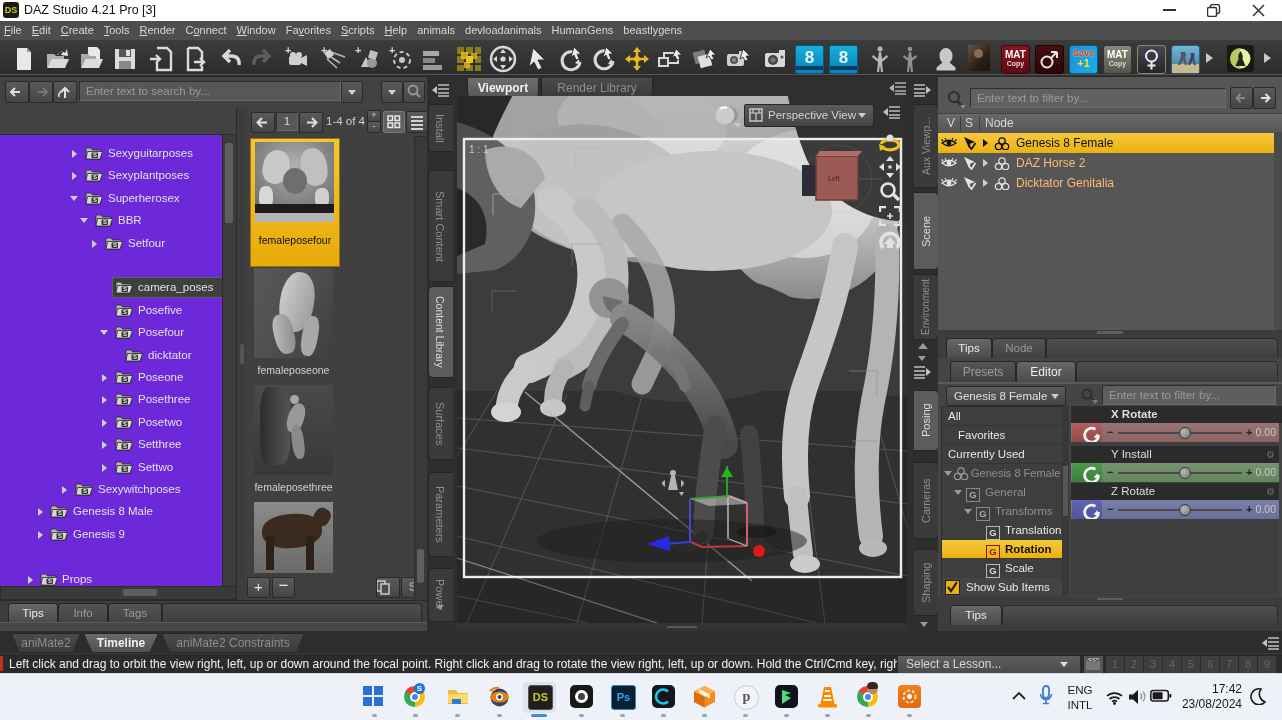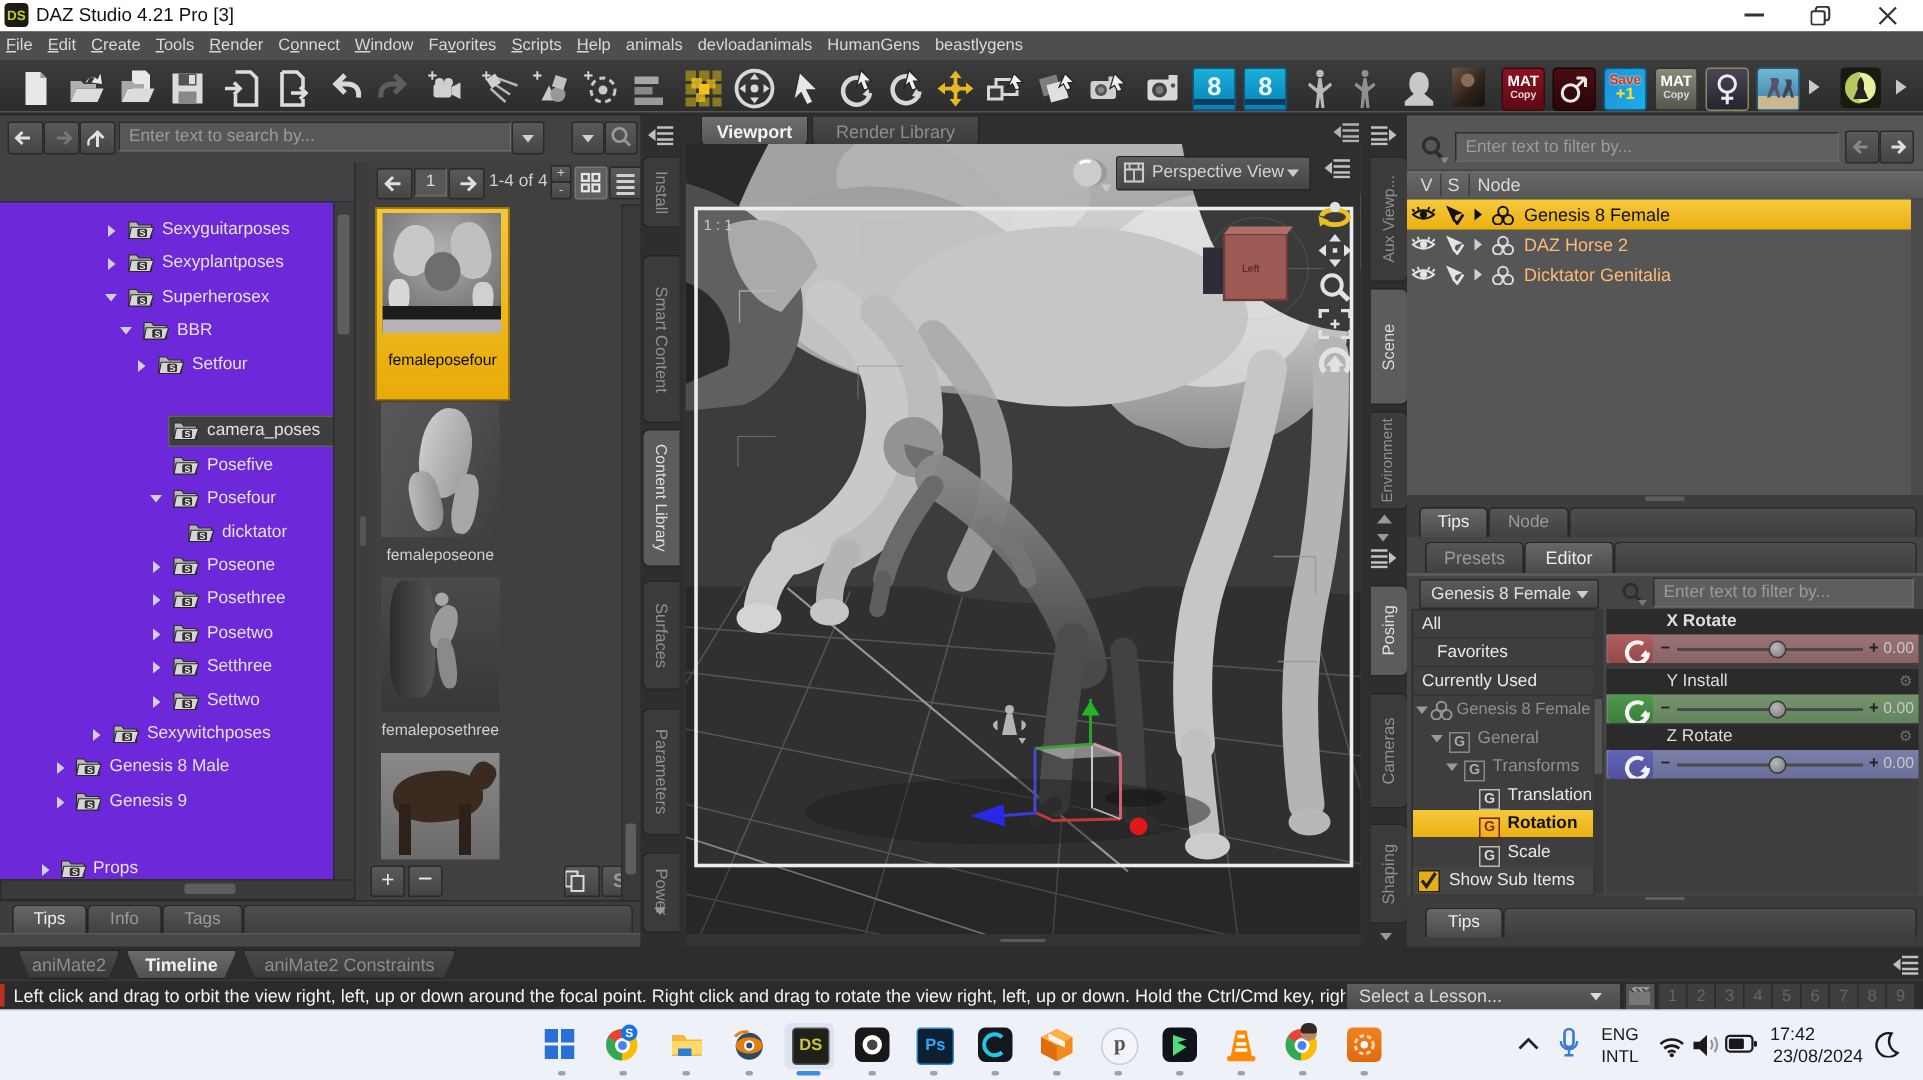--- a/index.html
+++ b/index.html
@@ -1083,19 +1083,19 @@
       </svg>
   <svg class="abs" style="left:1128px;top:14px" width="19" height="17">
         <path d="M1,6.5 h4 l5,-4.5 v14 l-5,-4.5 h-4 z" fill="#1a1a1a"></path>
         <path d="M12.5,5.5 a5,5 0 0 1 0,6 M15,3.5 a8,8 0 0 1 0,10" stroke="#1a1a1a" stroke-width="1.5" fill="none" opacity="0.4"></path>
       </svg>
   <svg class="abs" style="left:1150px;top:15px" width="22" height="14">
         <rect x="0.8" y="1.5" width="17.5" height="10.5" rx="2.5" fill="none" stroke="#1a1a1a" stroke-width="1.5"></rect>
         <rect x="2.6" y="3.3" width="10" height="7" rx="1" fill="#1a1a1a"></rect>
         <rect x="19.3" y="4.8" width="2" height="4" rx="1" fill="#1a1a1a"></rect>
       </svg>
-  <div class="abs" style="left:1180px;top:8px;width:62px;height:15px;color:#1a1a1a;font-size:12px;">17:42</div>
+  <div class="abs" style="left:1180px;top:8px;width:62px;height:15px;color:#1a1a1a;font-size:12px;text-align:right;">17:42</div>
   <div class="abs" style="left:1170px;top:23px;width:72px;height:15px;color:#1a1a1a;font-size:12px;text-align:right;">23/08/2024</div>
   <svg class="abs" style="left:1249px;top:13px" width="18" height="18">
         <path d="M12,2 a8,8 0 1 0 4,13 a8.5,8.5 0 0 1 -4,-13z" fill="none" stroke="#1a1a1a" stroke-width="1.6"></path>
       </svg>
 </div>
 </div>
 
 </body></html>

